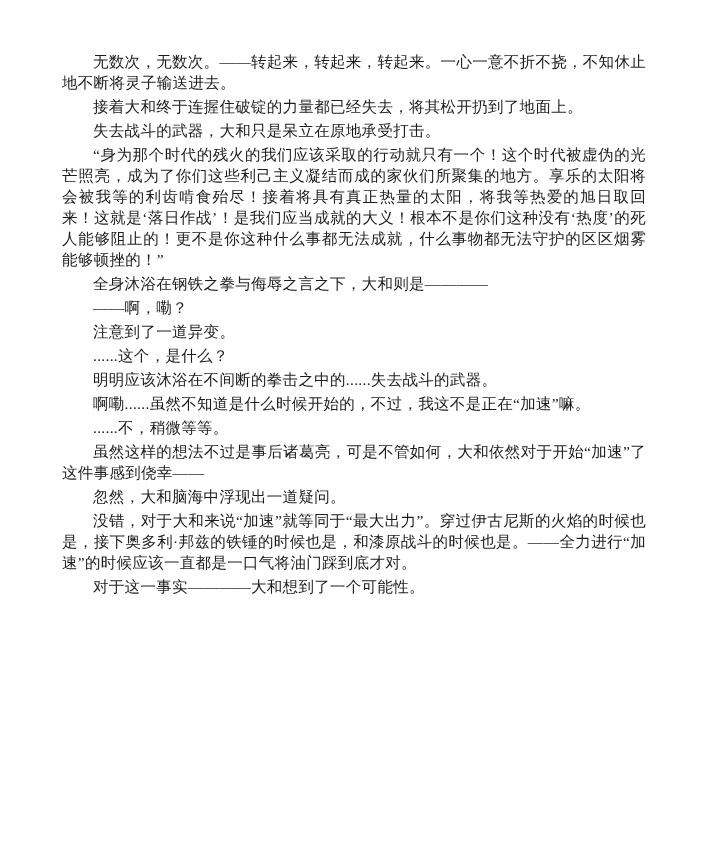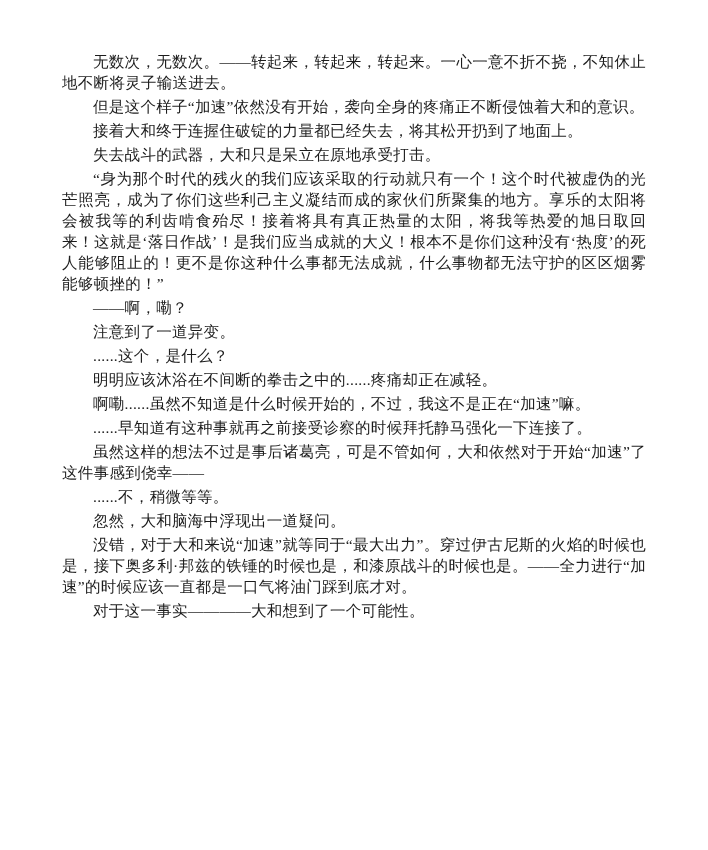--- a/index.html
+++ b/index.html
@@ -30,29 +30,28 @@
     letter-spacing: 0.3px;
     word-break: break-all;
   }
 </style>
 </head>
 <body>
 
 <div class="page">
   <div class="text-block">
     <p>无数次，无数次。——转起来，转起来，转起来。一心一意不折不挠，不知休止地不断将灵子输送进去。</p>
-    <p>但是这个样子“加速”依然没有开始，袭向全身的疼痛正不断侵蚀着大和的意识。</p>
     <p>接着大和终于连握住破锭的力量都已经失去，将其松开扔到了地面上。</p>
     <p>失去战斗的武器，大和只是呆立在原地承受打击。</p>
     <p>“身为那个时代的残火的我们应该采取的行动就只有一个！这个时代被虚伪的光芒照亮，成为了你们这些利己主义凝结而成的家伙们所聚集的地方。享乐的太阳将会被我等的利齿啃食殆尽！接着将具有真正热量的太阳，将我等热爱的旭日取回来！这就是‘落日作战’！是我们应当成就的大义！根本不是你们这种没有‘热度’的死人能够阻止的！更不是你这种什么事都无法成就，什么事物都无法守护的区区烟雾能够顿挫的！”</p>
+    <p>全身沐浴在钢铁之拳与侮辱之言之下，大和则是————</p>
     <p>——啊，嘞？</p>
     <p>注意到了一道异变。</p>
     <p>......这个，是什么？</p>
-    <p>明明应该沐浴在不间断的拳击之中的......疼痛却正在减轻。</p>
+    <p>明明应该沐浴在不间断的拳击之中的......失去战斗的武器。</p>
     <p>啊嘞......虽然不知道是什么时候开始的，不过，我这不是正在“加速”嘛。</p>
-    <p>......早知道有这种事就再之前接受诊察的时候拜托静马强化一下连接了。</p>
+    <p>......不，稍微等等。</p>
     <p>虽然这样的想法不过是事后诸葛亮，可是不管如何，大和依然对于开始“加速”了这件事感到侥幸——</p>
-    <p>......不，稍微等等。</p>
     <p>忽然，大和脑海中浮现出一道疑问。</p>
     <p>没错，对于大和来说“加速”就等同于“最大出力”。穿过伊古尼斯的火焰的时候也是，接下奥多利·邦兹的铁锤的时候也是，和漆原战斗的时候也是。——全力进行“加速”的时候应该一直都是一口气将油门踩到底才对。</p>
     <p>对于这一事实————大和想到了一个可能性。</p>
   </div>
 </div>
 
 </body></html>

